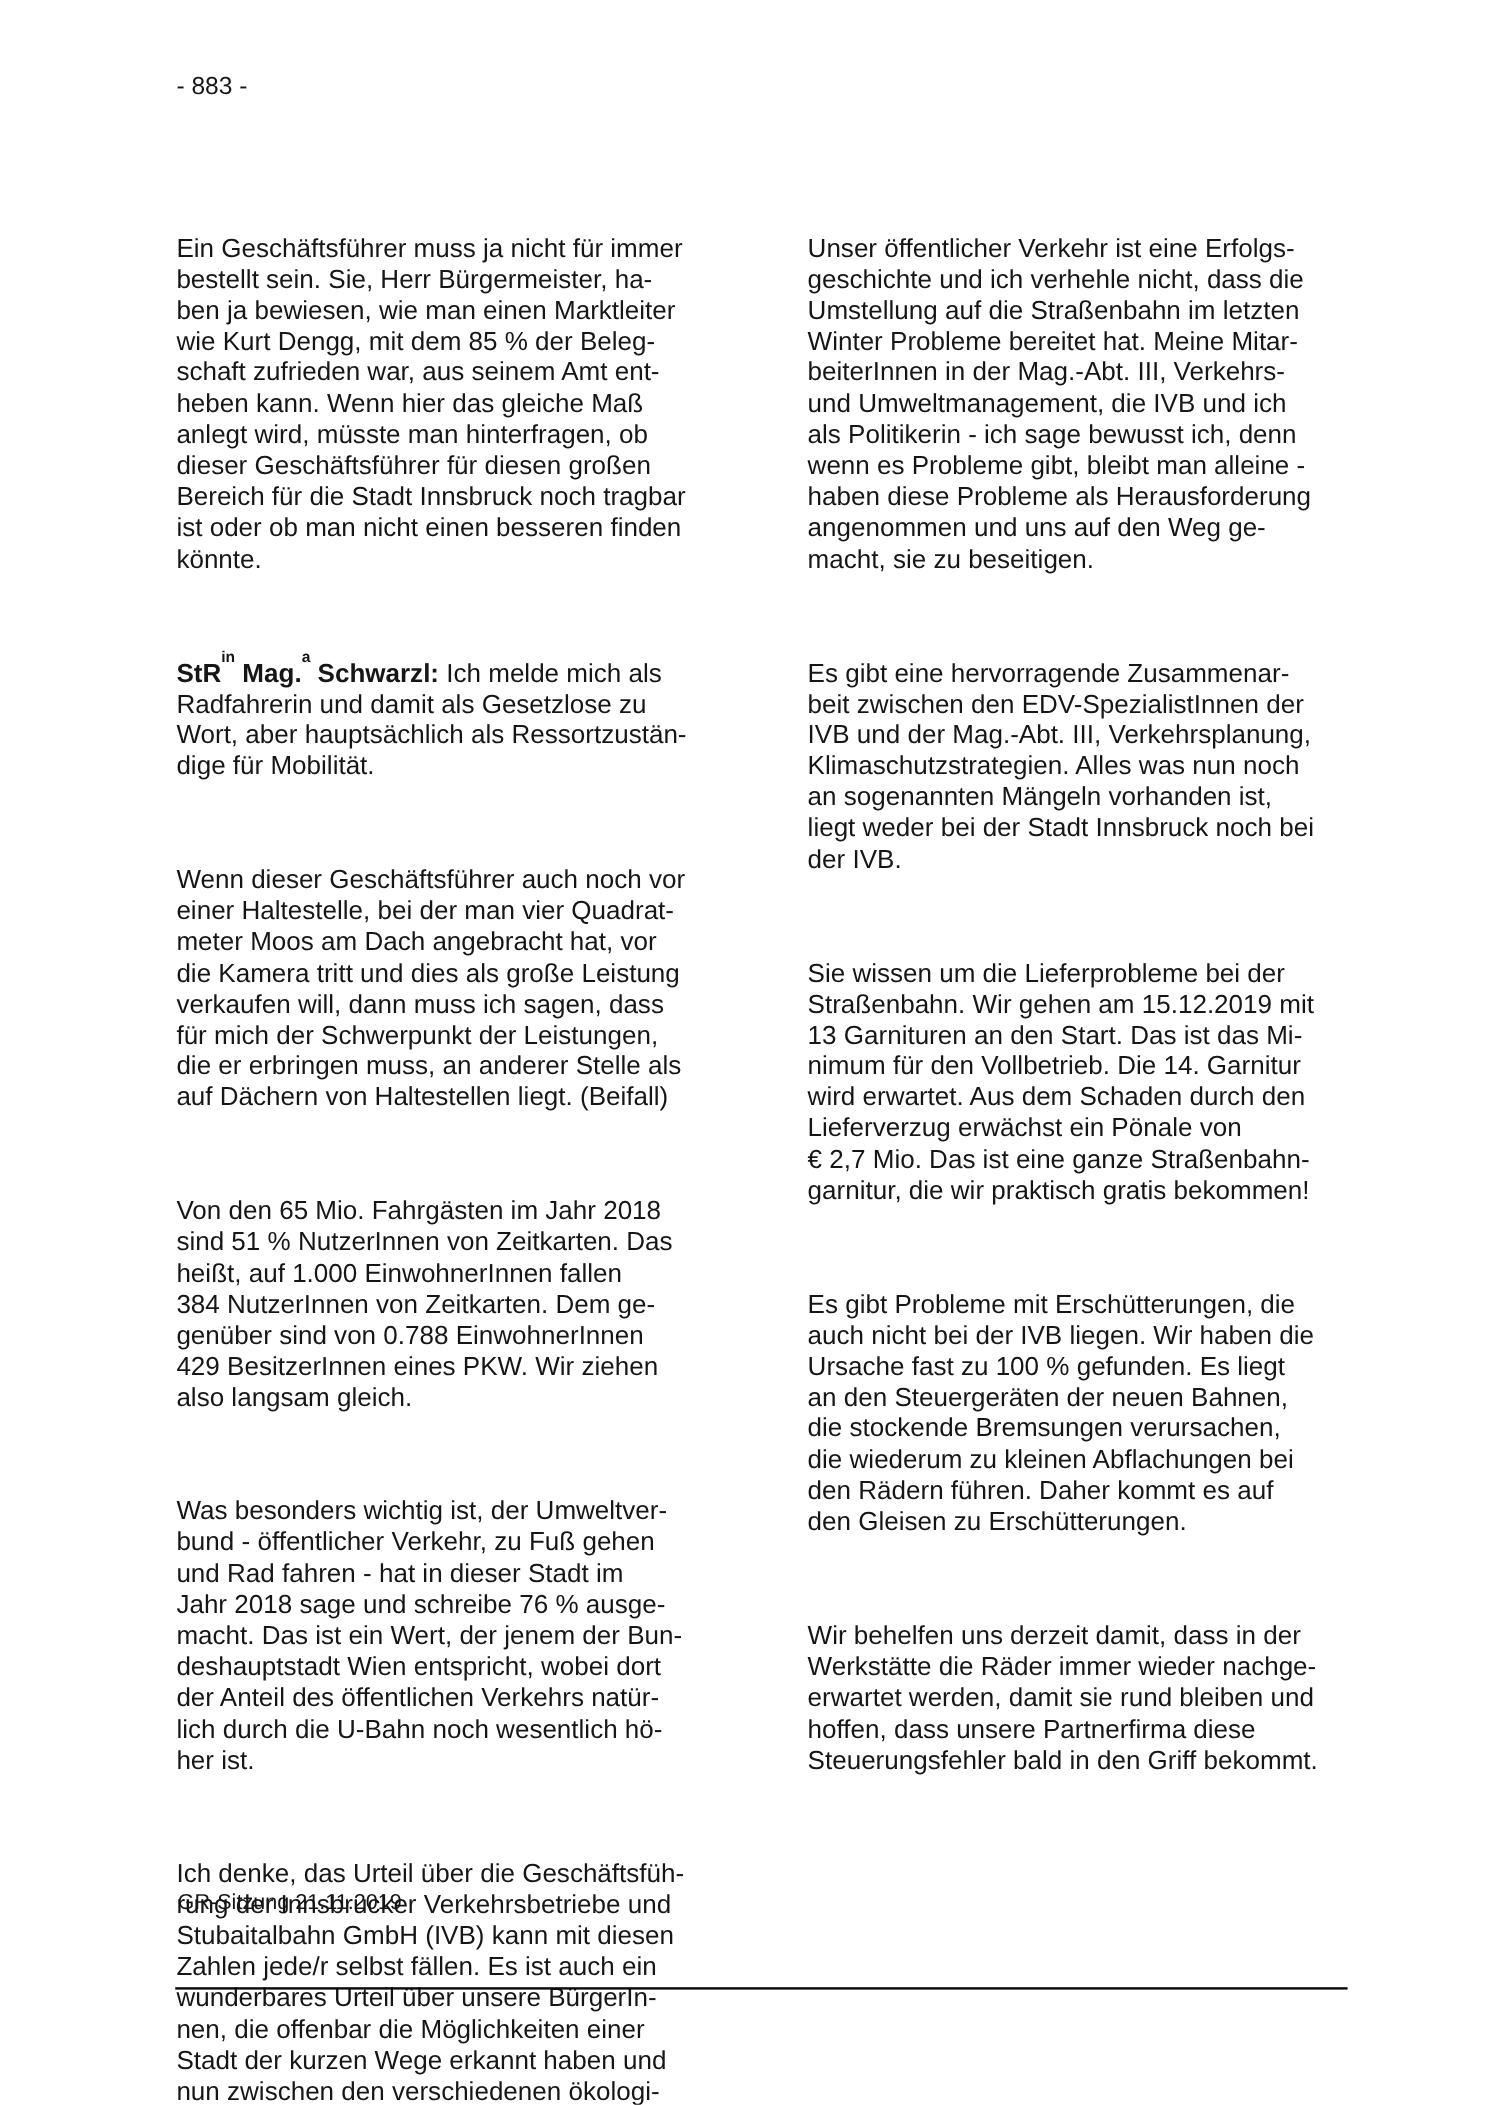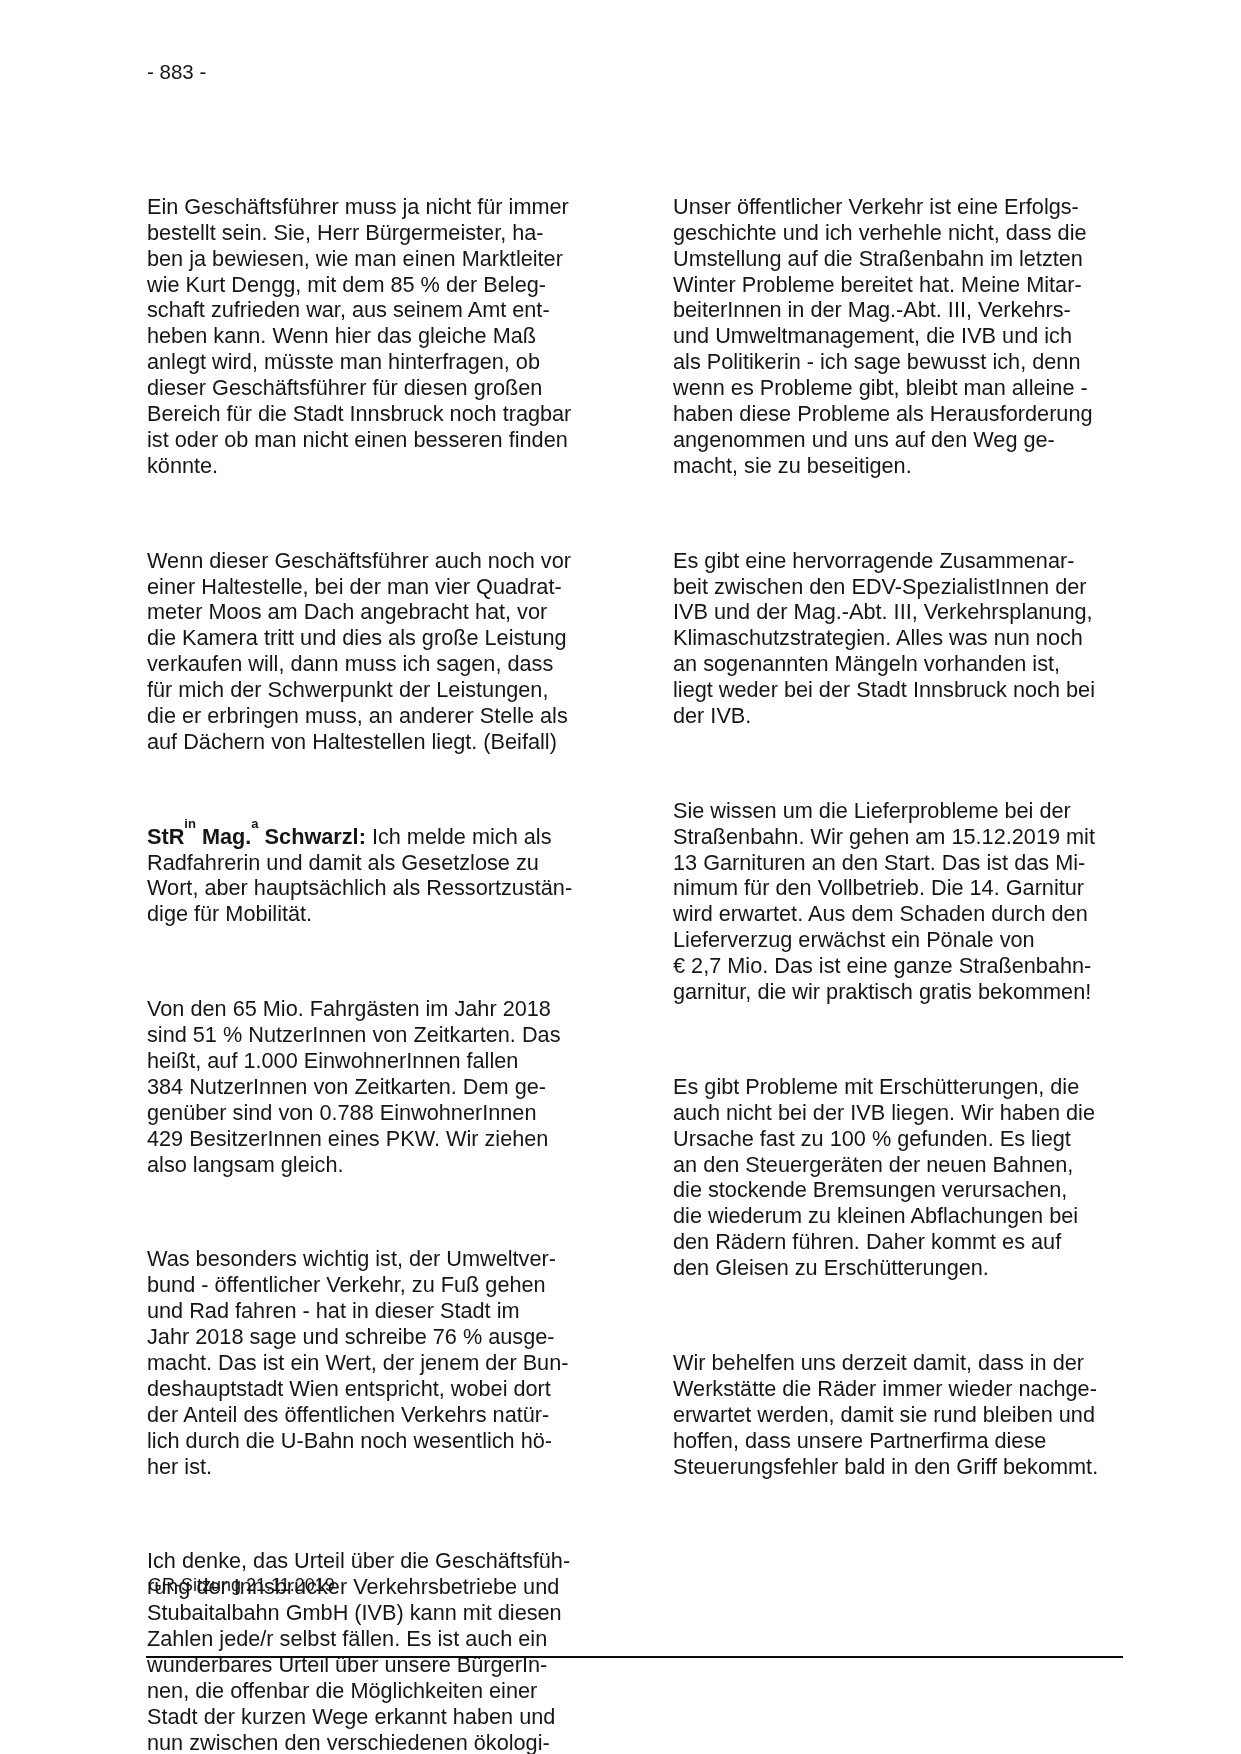--- a/index.html
+++ b/index.html
@@ -65,32 +65,32 @@
 bestellt sein. Sie, Herr Bürgermeister, ha-
 ben ja bewiesen, wie man einen Marktleiter
 wie Kurt Dengg, mit dem 85 % der Beleg-
 schaft zufrieden war, aus seinem Amt ent-
 heben kann. Wenn hier das gleiche Maß
 anlegt wird, müsste man hinterfragen, ob
 dieser Geschäftsführer für diesen großen
 Bereich für die Stadt Innsbruck noch tragbar
 ist oder ob man nicht einen besseren finden
 könnte.</p>
+    <p><span class="b">StR</span><sup class="b">in</sup><span class="b"> Mag.</span><sup class="b">a</sup><span class="b"> Schwarzl:</span><span> Ich melde mich als
+Radfahrerin und damit als Gesetzlose zu
+Wort, aber hauptsächlich als Ressortzustän-
+dige für Mobilität.</span></p>
     <p>Wenn dieser Geschäftsführer auch noch vor
 einer Haltestelle, bei der man vier Quadrat-
 meter Moos am Dach angebracht hat, vor
 die Kamera tritt und dies als große Leistung
 verkaufen will, dann muss ich sagen, dass
 für mich der Schwerpunkt der Leistungen,
 die er erbringen muss, an anderer Stelle als
 auf Dächern von Haltestellen liegt. (Beifall)</p>
-    <p><span class="b">StR</span><sup class="b">in</sup><span class="b"> Mag.</span><sup class="b">a</sup><span class="b"> Schwarzl:</span><span> Ich melde mich als
-Radfahrerin und damit als Gesetzlose zu
-Wort, aber hauptsächlich als Ressortzustän-
-dige für Mobilität.</span></p>
     <p>Von den 65 Mio. Fahrgästen im Jahr 2018
 sind 51 % NutzerInnen von Zeitkarten. Das
 heißt, auf 1.000 EinwohnerInnen fallen
 384 NutzerInnen von Zeitkarten. Dem ge-
 genüber sind von 0.788 EinwohnerInnen
 429 BesitzerInnen eines PKW. Wir ziehen
 also langsam gleich.</p>
     <p>Was besonders wichtig ist, der Umweltver-
 bund - öffentlicher Verkehr, zu Fuß gehen
 und Rad fahren - hat in dieser Stadt im

